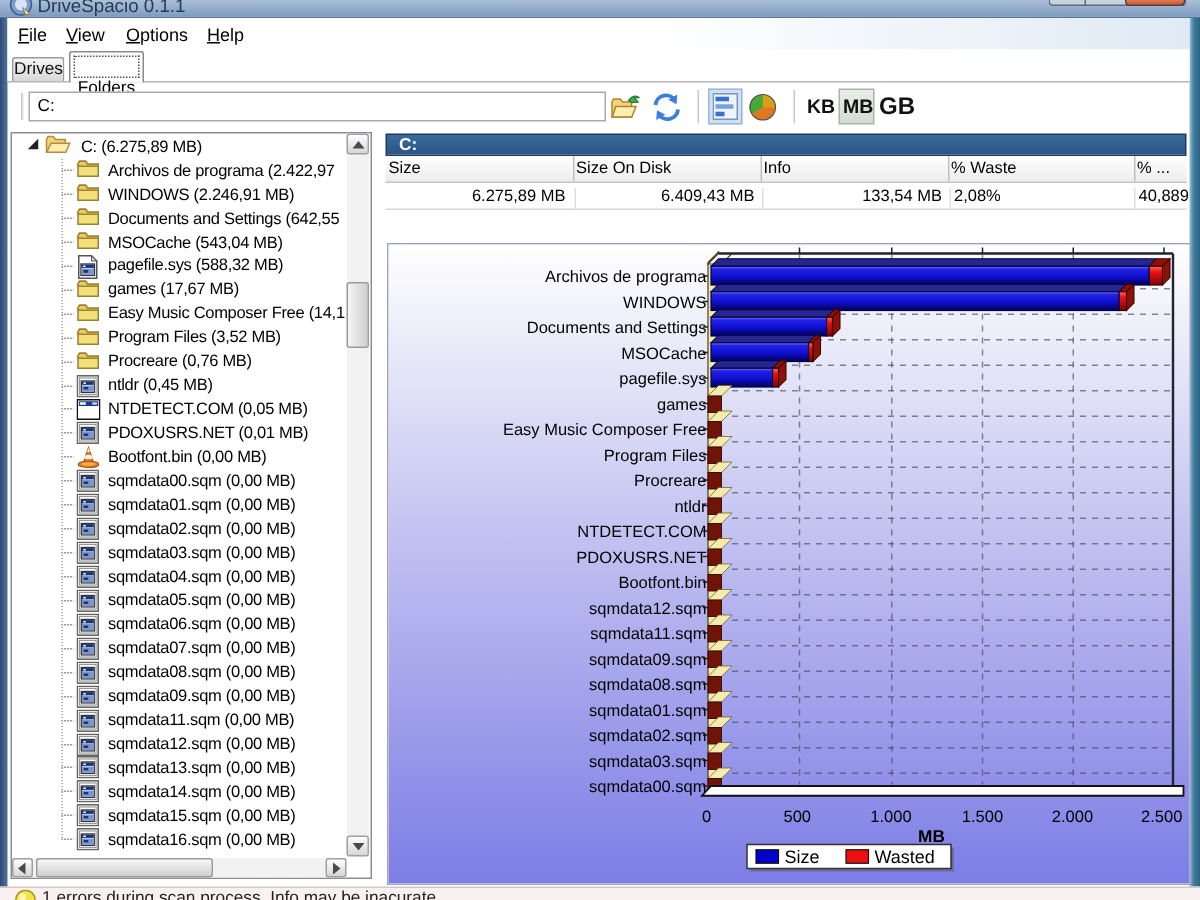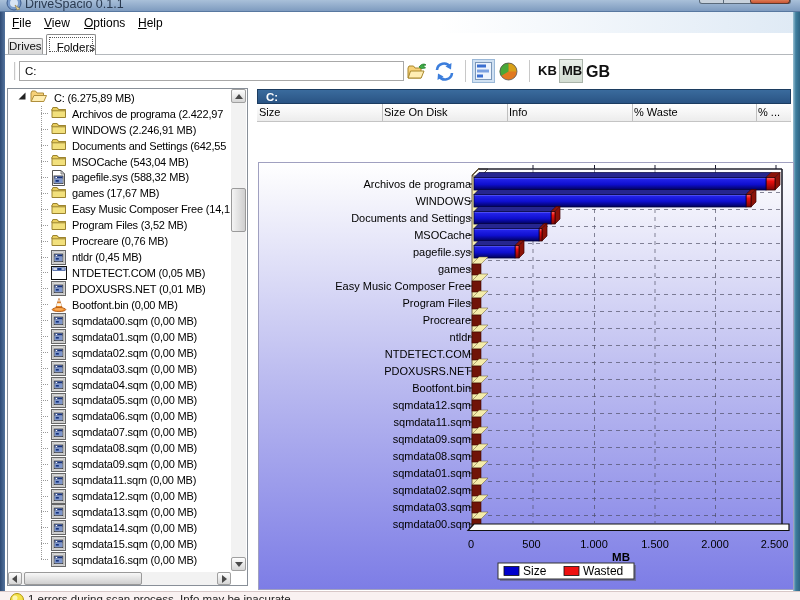--- a/index.html
+++ b/index.html
@@ -38,22 +38,22 @@
 
 <div class="abs" style="left:5px;top:12px;width:788px;height:21px;background:linear-gradient(90deg,#ffffff 55%,#dfeaf5);">
   <div class="mitem" style="left:7px;top:4px"><u>F</u>ile</div>
   <div class="mitem" style="left:39px;top:4px"><u>V</u>iew</div>
   <div class="mitem" style="left:79px;top:4px"><u>O</u>ptions</div>
   <div class="mitem" style="left:133px;top:4px"><u>H</u>elp</div>
 </div>
 
 <div class="abs" style="left:5px;top:33px;width:788px;height:21px;background:#fff;"></div>
 <div class="abs" style="left:5px;top:54px;width:788px;height:1px;background:#b4b8bc;"></div>
-<div class="abs" style="left:8px;top:38px;width:35px;height:16px;background:linear-gradient(180deg,#f4f4f4,#d8d8d8);border:1px solid #9a9a9a;border-bottom:none;border-radius:2px 2px 0 0;font-size:11.5px;color:#111;text-align:left;padding-top:1px;">Drives</div>
-<div class="abs" style="left:46px;top:34px;width:50px;height:21px;background:#fff;border:1px solid #8a8a8a;border-bottom:none;border-radius:2px 2px 0 0;font-size:11.5px;color:#000;text-align:right;padding-top:6px;">Folders</div>
+<div class="abs" style="left:8px;top:38px;width:35px;height:16px;background:linear-gradient(180deg,#f4f4f4,#d8d8d8);border:1px solid #9a9a9a;border-bottom:none;border-radius:2px 2px 0 0;font-size:11.5px;color:#111;text-align:right;padding-top:1px;">Drives</div>
+<div class="abs" style="left:46px;top:34px;width:50px;height:21px;background:#fff;border:1px solid #8a8a8a;border-bottom:none;border-radius:2px 2px 0 0;font-size:11.5px;color:#000;text-align:center;padding-top:18px;">Folders</div>
 <div class="abs" style="left:49px;top:37px;width:44px;height:15px;border:1px dotted #555;"></div>
 
 <div class="abs" style="left:14px;top:62px;width:2px;height:18px;border-left:1px solid #c8c8c8;border-right:1px solid #f4f4f4;"></div>
 <div class="abs" style="left:19px;top:61px;width:385px;height:20px;background:#fff;border:1px solid #a8a8a8;font-size:11.5px;color:#000;padding:3px 0 0 5px;">C:</div>
 
 <svg class="abs" style="left:407px;top:62px" width="20" height="19" viewBox="0 0 20 19">
 <path d="M1 6 L1 16 L14 16 L14 6 L8 6 L6.5 4 L2 4 Z" fill="#f7d178" stroke="#a8872c"></path>
 <path d="M3.5 9 L17 9 L14.2 16 L1.2 16 Z" fill="#ffeeb4" stroke="#a8872c"></path>
 <path d="M12 5 C15 1 18 2 19 3 L16 3.5 L18.5 6 L14.5 6.5 Z" fill="#3fae49" stroke="#1e7e28" stroke-width="0.8"></path>
 </svg>
@@ -387,20 +387,27 @@
 </div>
 
 <div class="abs" style="left:257px;top:104px;width:534px;height:18px;background:linear-gradient(180deg,#ffffff,#ececec);border-bottom:1px solid #c4c4c4;">
   <div class="hcol" style="left:2px">Size</div>
   <div class="hcol" style="left:125px;border-left:1px solid #c0c0c0;padding-left:1px">Size On Disk</div>
   <div class="hcol" style="left:250px;border-left:1px solid #c0c0c0;padding-left:1px">Info</div>
   <div class="hcol" style="left:375px;border-left:1px solid #c0c0c0;padding-left:1px">% Waste</div>
   <div class="hcol" style="left:499px;border-left:1px solid #c0c0c0;padding-left:1px">% ...</div>
 </div>
 
+<div class="abs" style="left:257px;top:122px;width:534px;height:18px;background:#fff;border-bottom:1px solid #d8d8d8;">
+  <div class="vcell" style="left:0;width:120px;text-align:right;top:3px">6.275,89 MB</div>
+  <div class="vcell" style="left:126px;width:120px;text-align:right;top:3px;border-left:1px solid #e0e0e0;height:15px;">6.409,43 MB</div>
+  <div class="vcell" style="left:251px;width:120px;text-align:right;top:3px;border-left:1px solid #e0e0e0;height:15px;">133,54 MB</div>
+  <div class="vcell" style="left:376px;padding-left:2px;top:3px;border-left:1px solid #e0e0e0;height:15px;width:122px;">2,08%</div>
+  <div class="vcell" style="left:499px;padding-left:2px;top:3px;border-left:1px solid #e0e0e0;height:15px;">40,889</div>
+</div>
 
 <div class="abs" style="left:258px;top:162px;width:536px;height:428px;border:1px solid #a0a0c0;"></div>
 <svg class="chart" width="534" height="426" viewBox="0 0 534 426">
 <defs>
 <linearGradient id="bg" x1="0" y1="0" x2="0" y2="1">
 <stop offset="0" stop-color="#ffffff"></stop>
           <stop offset="0.07" stop-color="#f6f6fc"></stop>
 <stop offset="0.5" stop-color="#bcbcf0"></stop>
           <stop offset="1" stop-color="#7d7de6"></stop>
 </linearGradient>

